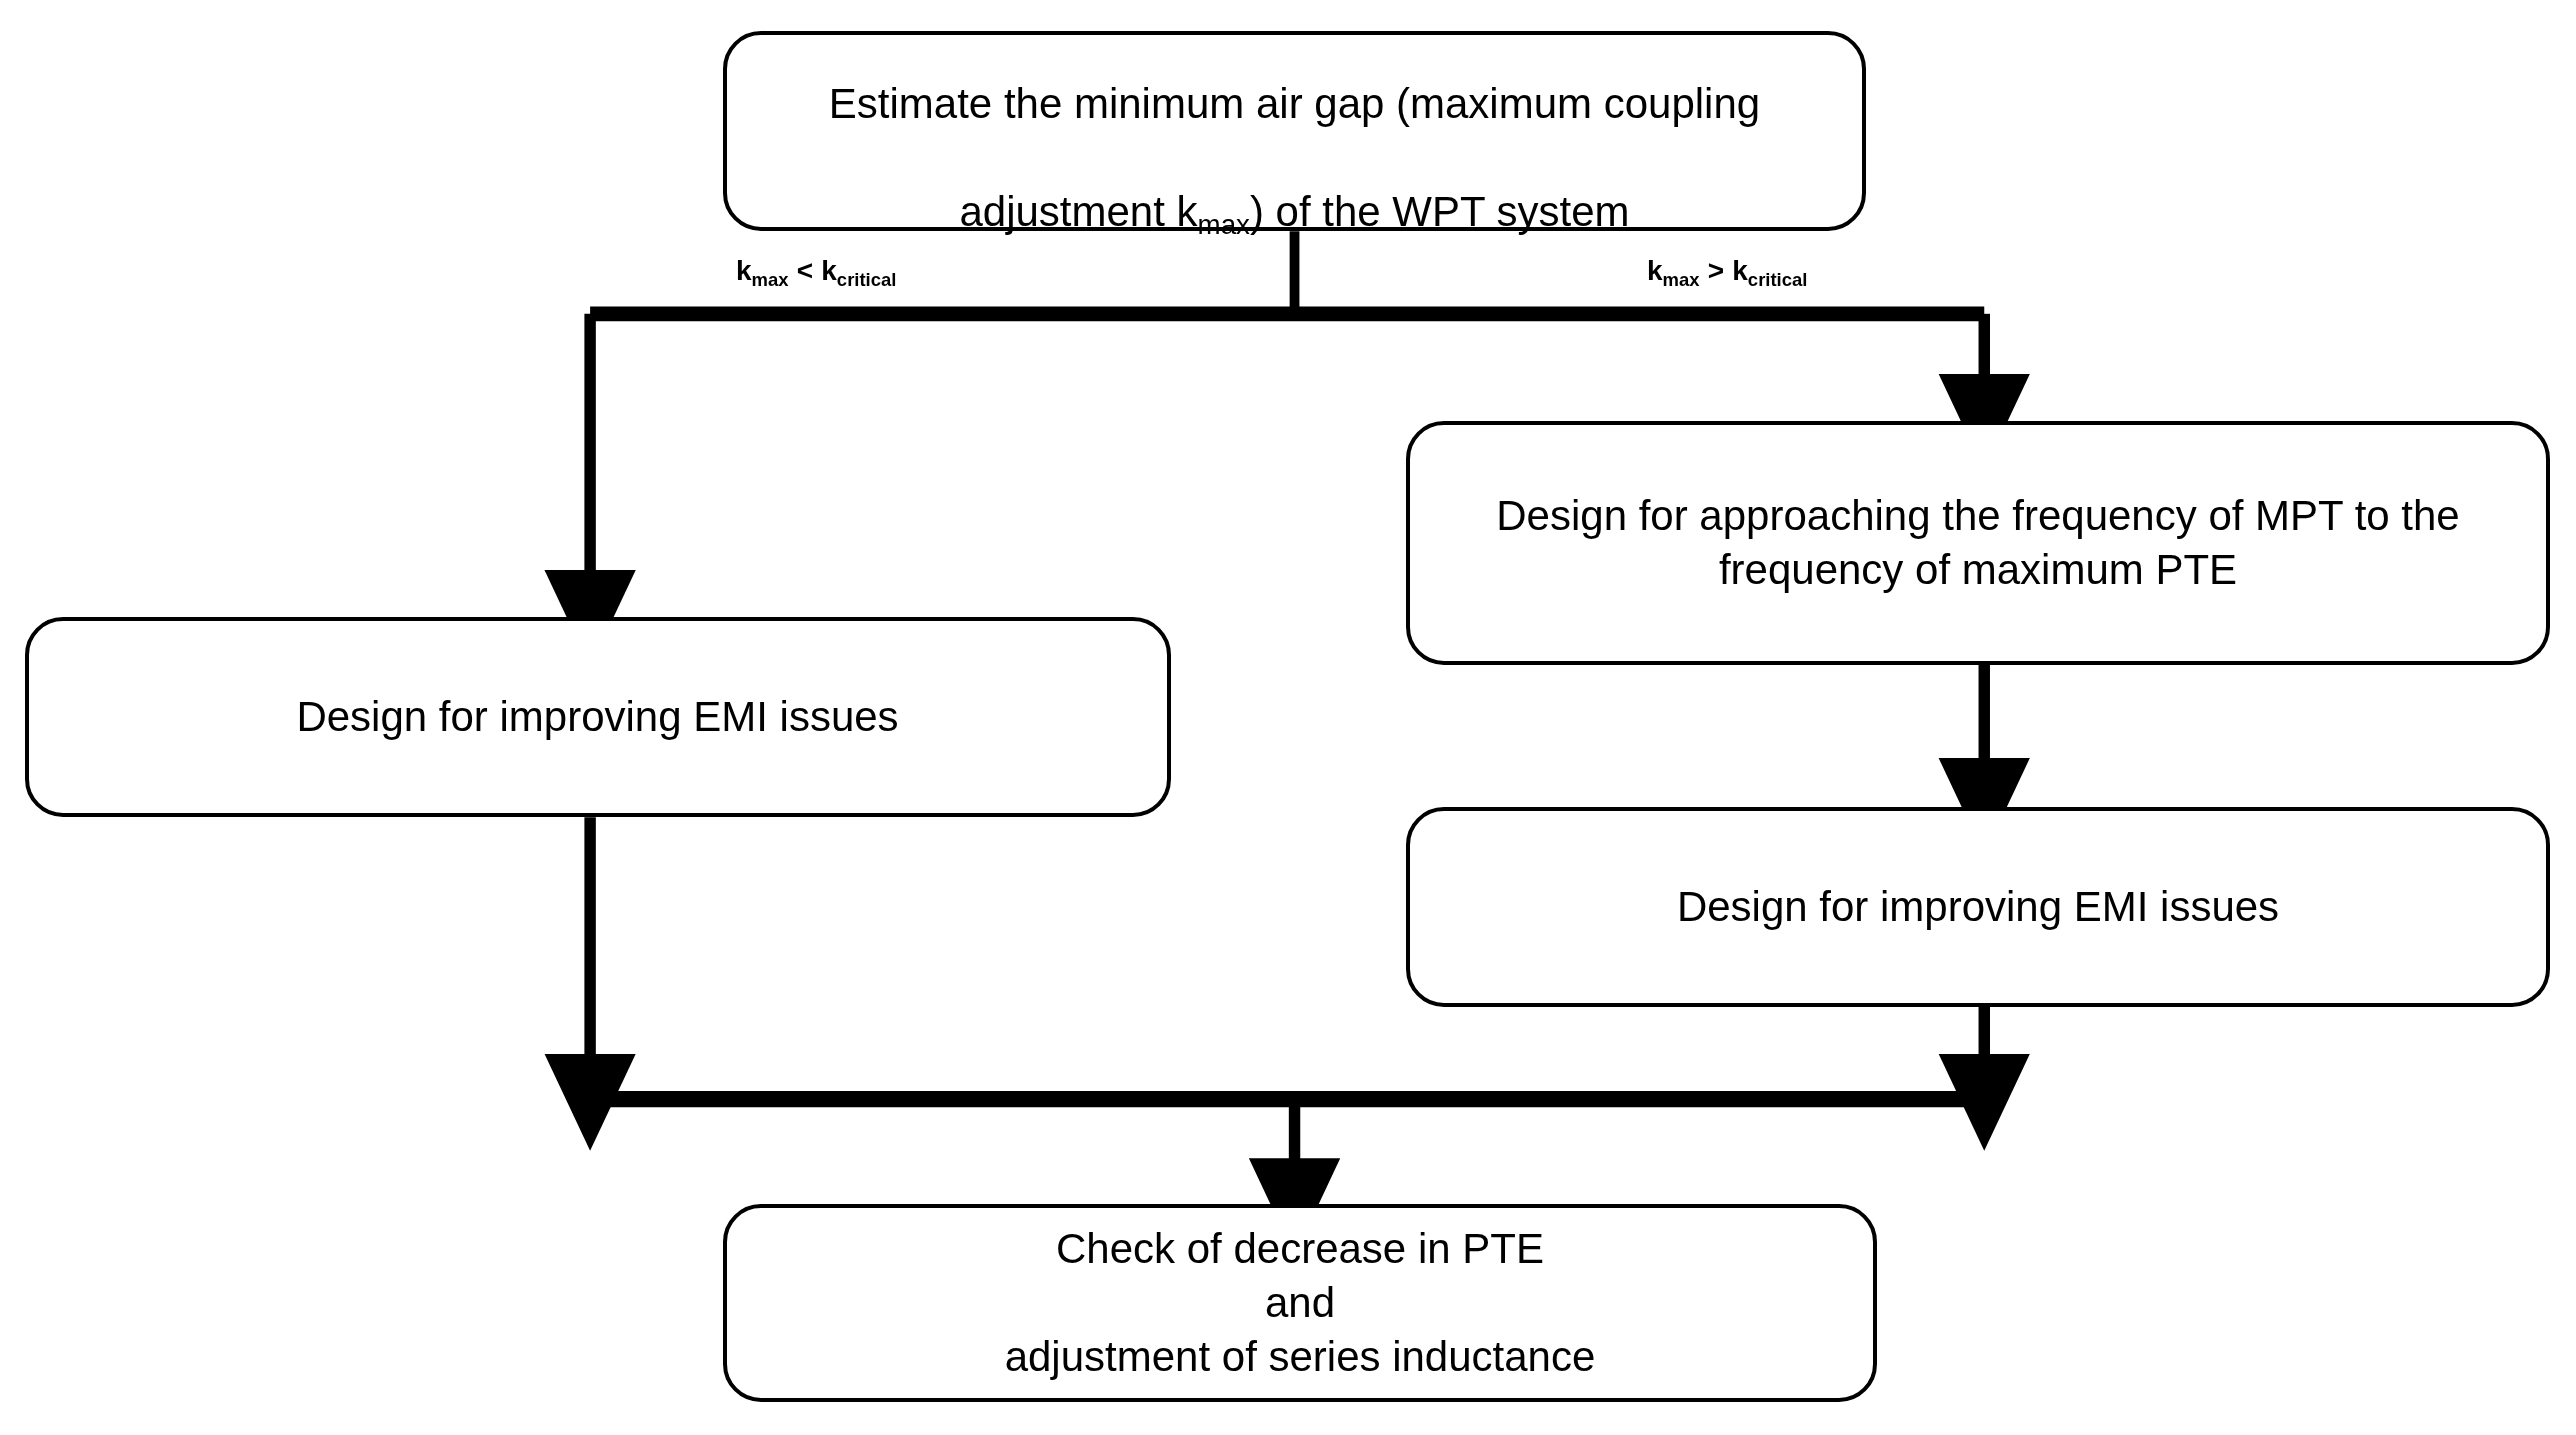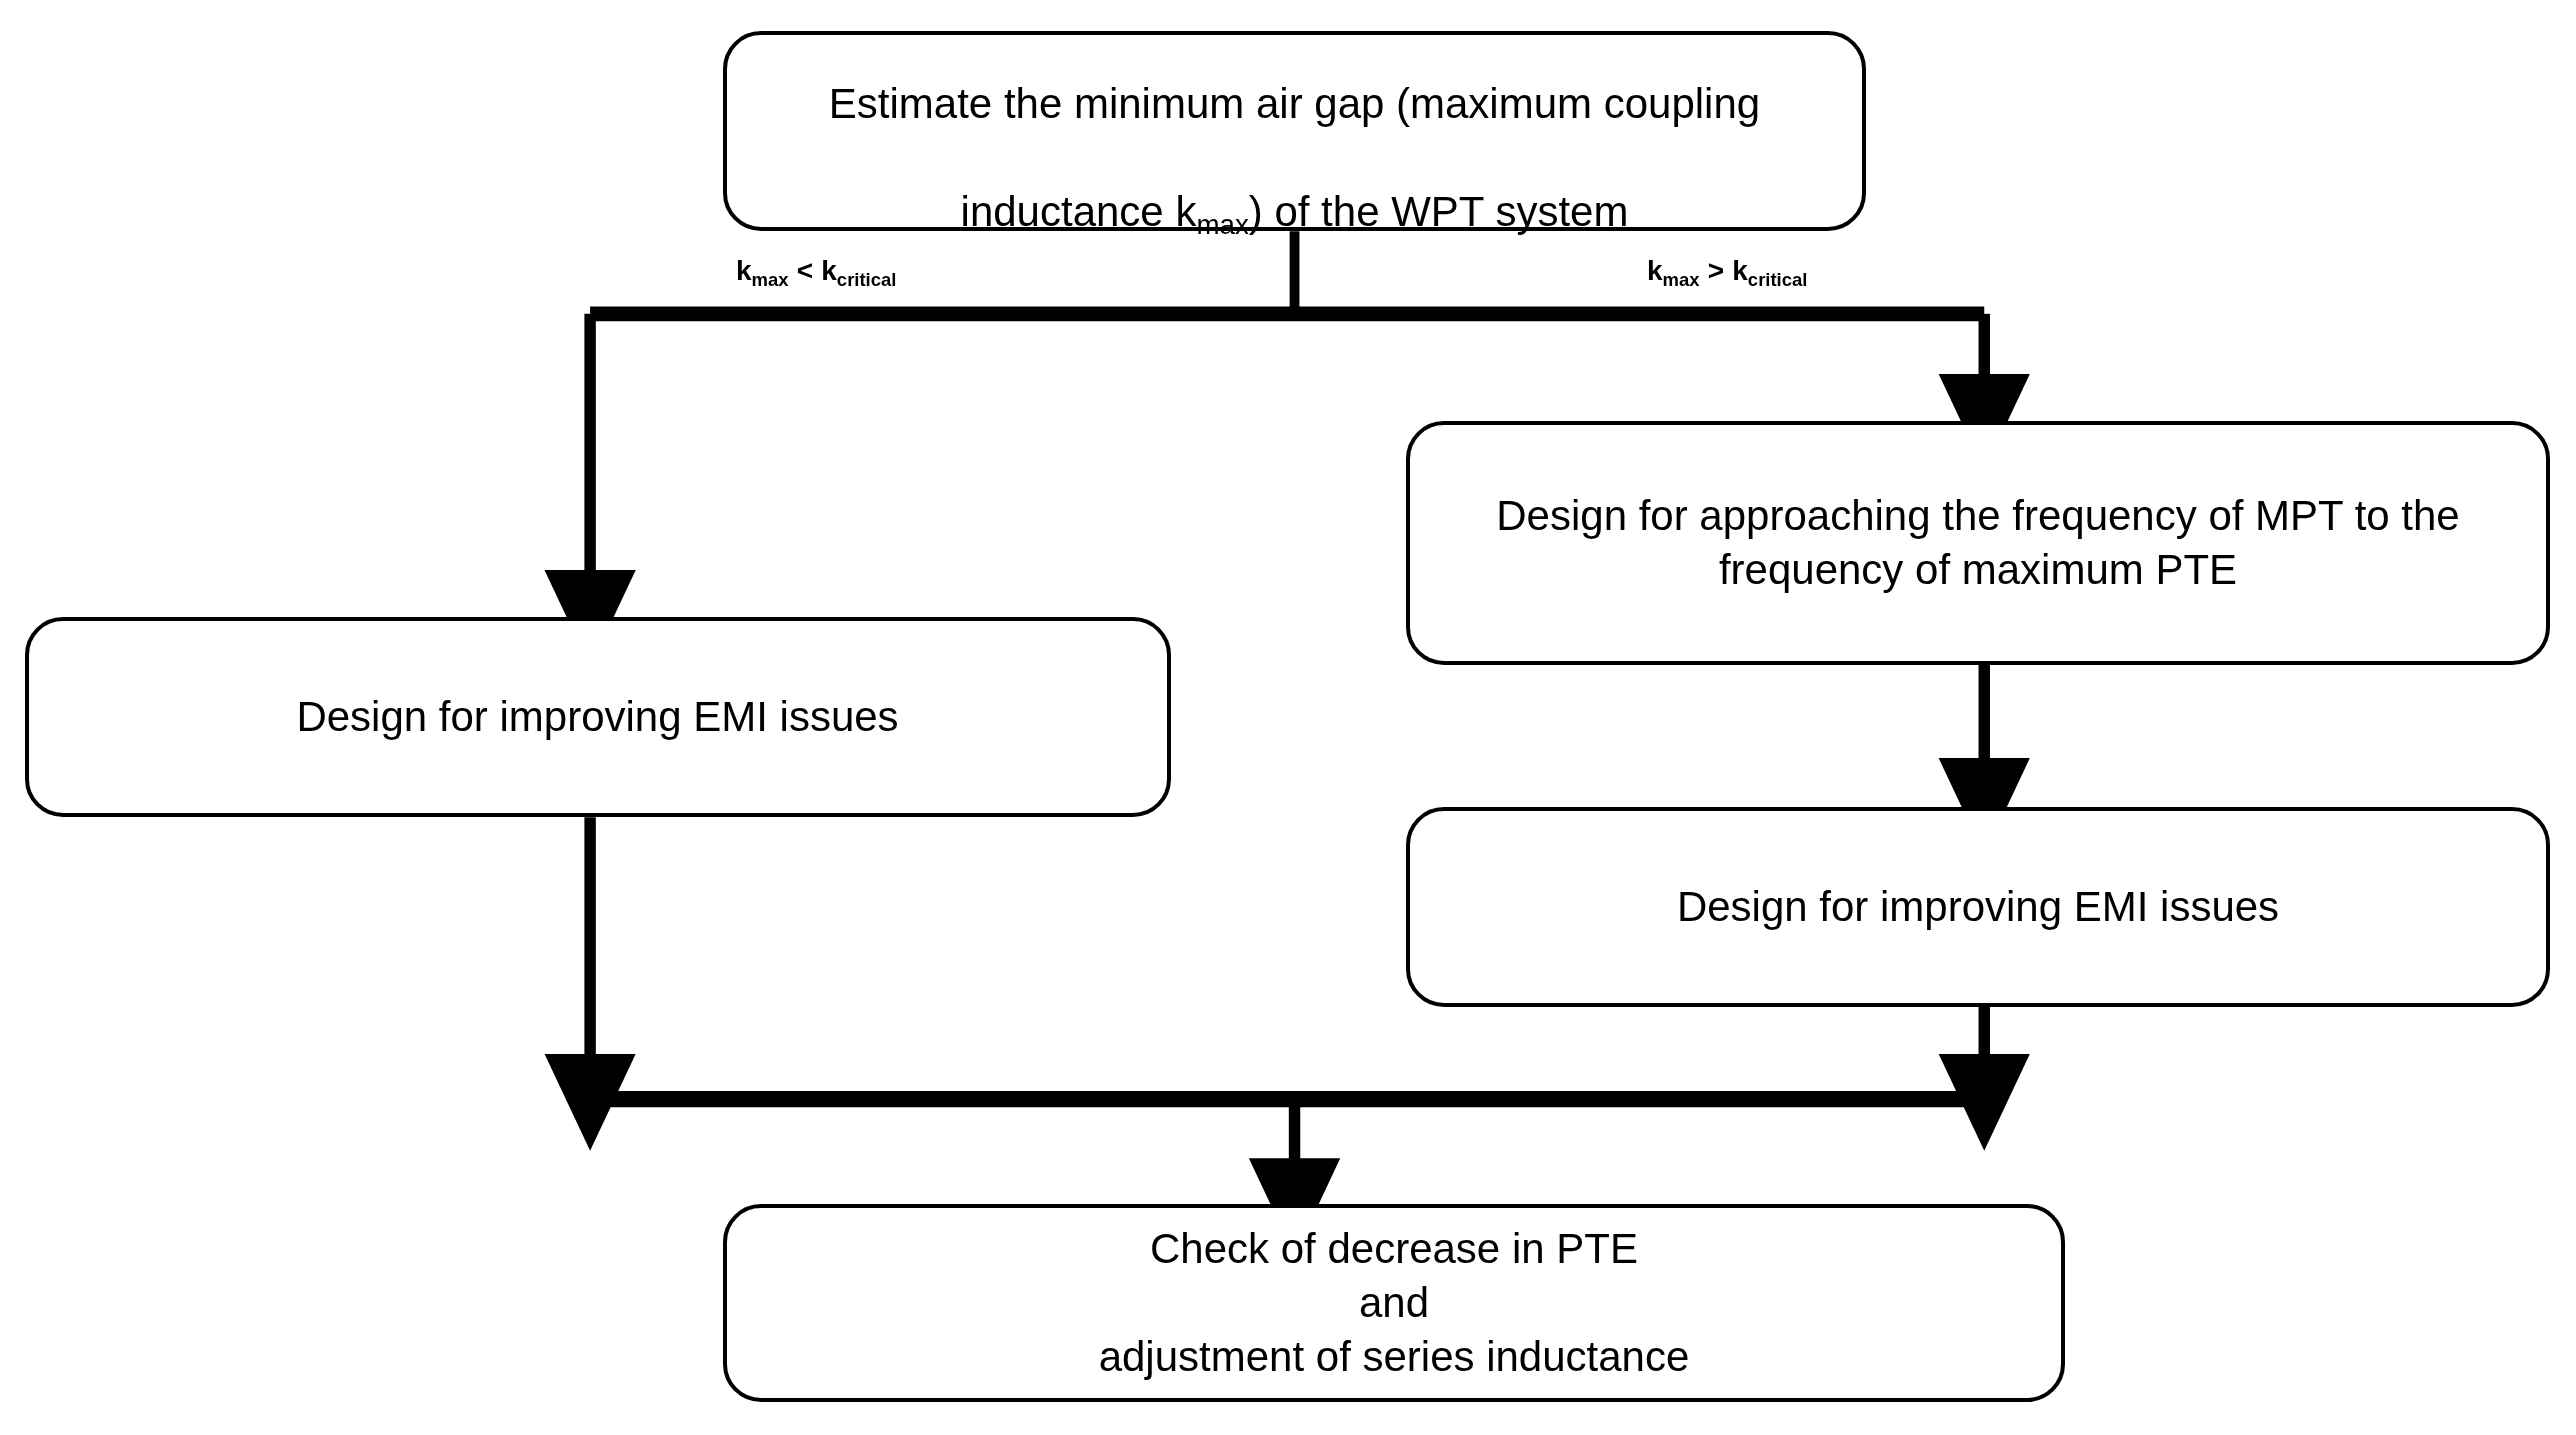--- a/index.html
+++ b/index.html
@@ -91,21 +91,21 @@
     <line x1="2428" y1="1232" x2="2428" y2="1292" stroke="#000000" stroke-width="14" marker-end="url(#arrowhead)"></line>
 
     <line x1="716" y1="1345" x2="2434" y2="1345" stroke="#000000" stroke-width="20"></line>
 
     <line x1="1584" y1="1345" x2="1584" y2="1420" stroke="#000000" stroke-width="14" marker-end="url(#arrowhead)"></line>
   </svg>
 
   <div class="flow-box" style="left:723px; top:31px; width:1143px; height:200px;">
     <div class="flow-box-text">
       <span>Estimate the minimum air gap (maximum coupling</span><br>
-      <span>inductance k</span><sub style="font-size:0.66em; vertical-align:baseline; position:relative; bottom:-0.30em;">max</sub><span>) of the WPT system</span>
+      <span>adjustment k</span><sub style="font-size:0.66em; vertical-align:baseline; position:relative; bottom:-0.30em;">max</sub><span>) of the WPT system</span>
     </div>
   </div>
 
   <div class="edge-label" style="left:736px; top:255px;">
     <span>k</span><sub>max</sub><span class="op">&lt;</span><span>k</span><sub>critical</sub>
   </div>
 
   <div class="edge-label" style="left:1647px; top:255px;">
     <span>k</span><sub>max</sub><span class="op">&gt;</span><span>k</span><sub>critical</sub>
   </div>
@@ -116,20 +116,20 @@
 
   <div class="flow-box" style="left:1406px; top:421px; width:1144px; height:244px;">
     <div class="flow-box-text">Design for approaching the frequency of MPT to the
 frequency of maximum PTE</div>
   </div>
 
   <div class="flow-box" style="left:1406px; top:807px; width:1144px; height:200px;">
     <div class="flow-box-text">Design for improving EMI issues</div>
   </div>
 
-  <div class="flow-box" style="left:723px; top:1204px; width:1342px; height:198px;">
+  <div class="flow-box" style="left:723px; top:1204px; width:1154px; height:198px;">
     <div class="flow-box-text">Check of decrease in PTE
 and
 adjustment of series inductance</div>
   </div>
 
 </div>
 
 
 </body></html>

